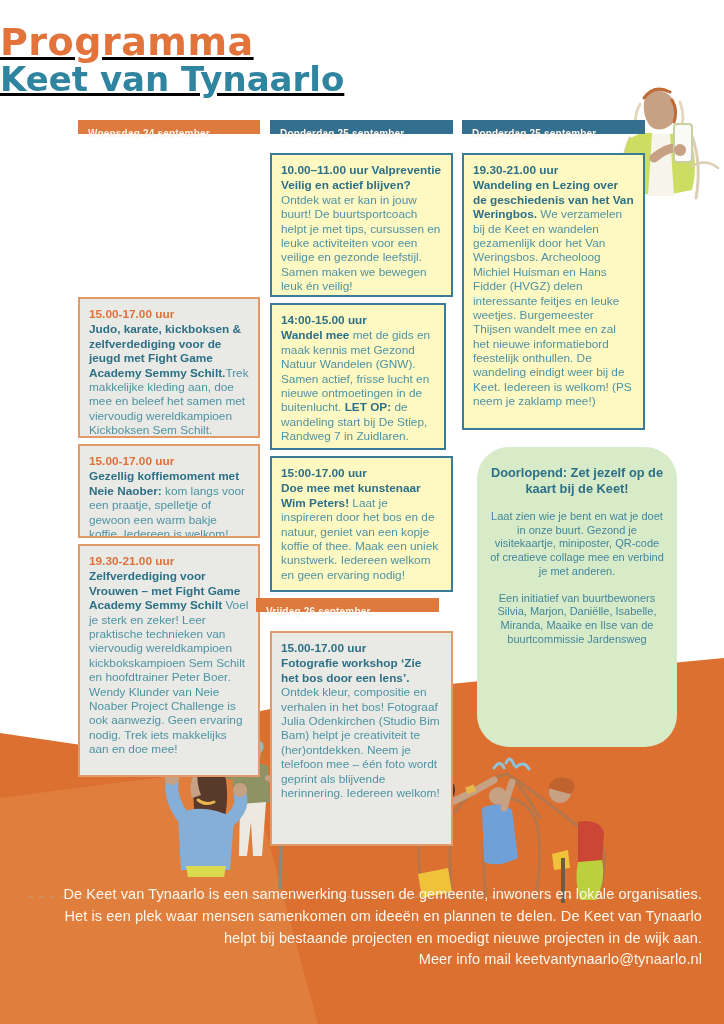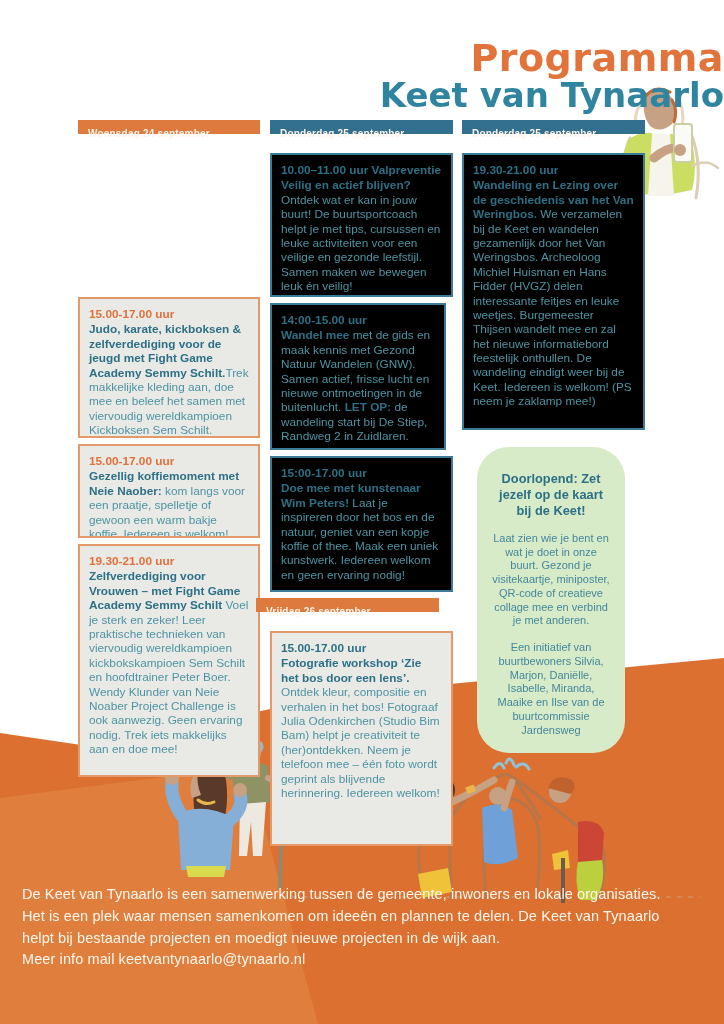--- a/index.html
+++ b/index.html
@@ -3,48 +3,48 @@
 <meta charset="utf-8">
 <style>
   html,body{margin:0;padding:0;background:#ffffff;}
   .poster{
     position:relative;width:724px;height:1024px;background:#ffffff;
     overflow:hidden;font-family:"Liberation Sans",sans-serif;
   }
   .bg-svg,.illu{position:absolute;}
   .bg-svg{left:0;top:0;z-index:0;}
   .illu{z-index:1;}
-  .title-wrap{position:absolute;top:36px;left:0;width:100%;text-align:right;z-index:3;}
+  .title-wrap{position:absolute;top:20px;left:0;width:100%;text-align:left;z-index:3;text-decoration:underline;}
   .title1{font-family:"DejaVu Sans",sans-serif;font-weight:bold;font-size:38px;color:#E2743B;letter-spacing:.5px;}
   .title2{font-family:"DejaVu Sans",sans-serif;font-weight:bold;font-size:34px;color:#2F84A0;margin-top:-5px;}
   .date-header{
     position:absolute;height:14px;line-height:27px;color:#FDF4EA;font-weight:bold;
     font-size:10px;padding-left:10px;box-sizing:border-box;z-index:2;letter-spacing:.2px;
   }
   .dh-orange{background:#DF7A3E;}
   .dh-blue{background:#336F8E;}
   .card{
     position:absolute;box-sizing:border-box;padding:8px 9px;font-size:11.8px;
     line-height:1.22;color:#4E93A3;overflow:hidden;z-index:2;
   }
   .card-gray{background:#E9EAE6;border:2px solid #E39A6B;}
-  .card-peach{background:#000000;border:2px solid #3A7B97;}
+  .card-peach{background:#fef9c3;border:2px solid #3A7B97;}
   .time{display:block;font-weight:bold;margin-bottom:1px;}
   .t-orange{color:#E0703A;}
   .t-teal{color:#2D7086;}
   .b{font-weight:bold;color:#2D7086;}
   .green-box{
-    position:absolute;left:477px;top:447px;width:148px;min-height:300px;box-sizing:border-box;
-    background:#D8EBC8;border-radius:32px;padding:24px 13px 16px;text-align:center;
+    position:absolute;left:477px;top:447px;width:200px;min-height:300px;box-sizing:border-box;
+    background:#D8EBC8;border-radius:32px;padding:18px 13px 16px;text-align:center;
     font-size:11px;line-height:1.25;color:#44879B;z-index:2;
   }
   .gb-title{font-weight:bold;color:#2D7086;font-size:12.8px;line-height:1.25;margin-bottom:13px;}
   .gb-p{margin:0 0 13px;}
   .footer{
-    position:absolute;left:22px;right:22px;top:884px;text-align:left;
+    position:absolute;left:22px;right:22px;top:884px;text-align:right;
     color:#FFF6EC;font-size:14.5px;line-height:1.5;z-index:2;letter-spacing:.1px;
   }
 </style>
 </head>
 <body>
 
 <div class="poster">
 
   <svg class="bg-svg" width="724" height="1024" viewBox="0 0 724 1024">
     <polygon points="0,733 95,747 335,695 724,658 724,1024 0,1024" fill="#DB7030"></polygon>
@@ -138,21 +138,21 @@
     <span class="time t-orange">19.30-21.00 uur</span><span class="b">Zelfverdediging voor Vrouwen – met Fight Game Academy Semmy Schilt</span><span> Voel je sterk en zeker! Leer praktische technieken van viervoudig wereldkampioen kickbokskampioen Sem Schilt en hoofdtrainer Peter Boer. Wendy Klunder van Neie Noaber Project Challenge is ook aanwezig. Geen ervaring nodig. Trek iets makkelijks aan en doe mee!</span>
   </div>
 
   <div class="date-header dh-blue" style="left:270px;top:120px;width:183px;">Donderdag 25 september</div>
 
   <div class="card card-peach" style="left:270px;top:153px;width:183px;height:144px;">
     <span class="time t-teal">10.00–11.00 uur Valpreventie</span><span class="b">Veilig en actief blijven?</span><span> Ontdek wat er kan in jouw buurt! De buurtsportcoach helpt je met tips, cursussen en leuke activiteiten voor een veilige en gezonde leefstijl. Samen maken we bewegen leuk én veilig!</span>
   </div>
 
   <div class="card card-peach" style="left:270px;top:303px;width:176px;height:147px;">
-    <span class="time t-teal">14:00-15.00 uur</span><span class="b">Wandel mee</span><span> met de gids en maak kennis met Gezond Natuur Wandelen (GNW). Samen actief, frisse lucht en nieuwe ontmoetingen in de buitenlucht. </span><span class="b">LET OP:</span><span> de wandeling start bij De Stiep, Randweg 2 in Zuidlaren.</span>
+    <span class="time t-teal">14:00-15.00 uur</span><span class="b">Wandel mee</span><span> met de gids en maak kennis met Gezond Natuur Wandelen (GNW). Samen actief, frisse lucht en nieuwe ontmoetingen in de buitenlucht. </span><span class="b">LET OP:</span><span> de wandeling start bij De Stiep, Randweg 7 in Zuidlaren.</span>
   </div>
 
   <div class="card card-peach" style="left:270px;top:456px;width:183px;height:136px;">
     <span class="time t-teal">15:00-17.00 uur</span><span class="b">Doe mee met kunstenaar Wim Peters!</span><span> Laat je inspireren door het bos en de natuur, geniet van een kopje koffie of thee. Maak een uniek kunstwerk. Iedereen welkom en geen ervaring nodig!</span>
   </div>
 
   <div class="date-header dh-orange" style="left:256px;top:598px;width:183px;">Vrijdag 26 september</div>
 
   <div class="card card-gray" style="left:270px;top:631px;width:183px;height:215px;">
     <span class="time t-teal">15.00-17.00 uur</span><span class="b">Fotografie workshop ‘Zie het bos door een lens’.</span><span> Ontdek kleur, compositie en verhalen in het bos! Fotograaf Julia Odenkirchen (Studio Bim Bam) helpt je creativiteit te (her)ontdekken. Neem je telefoon mee – één foto wordt geprint als blijvende herinnering. Iedereen welkom!</span>

